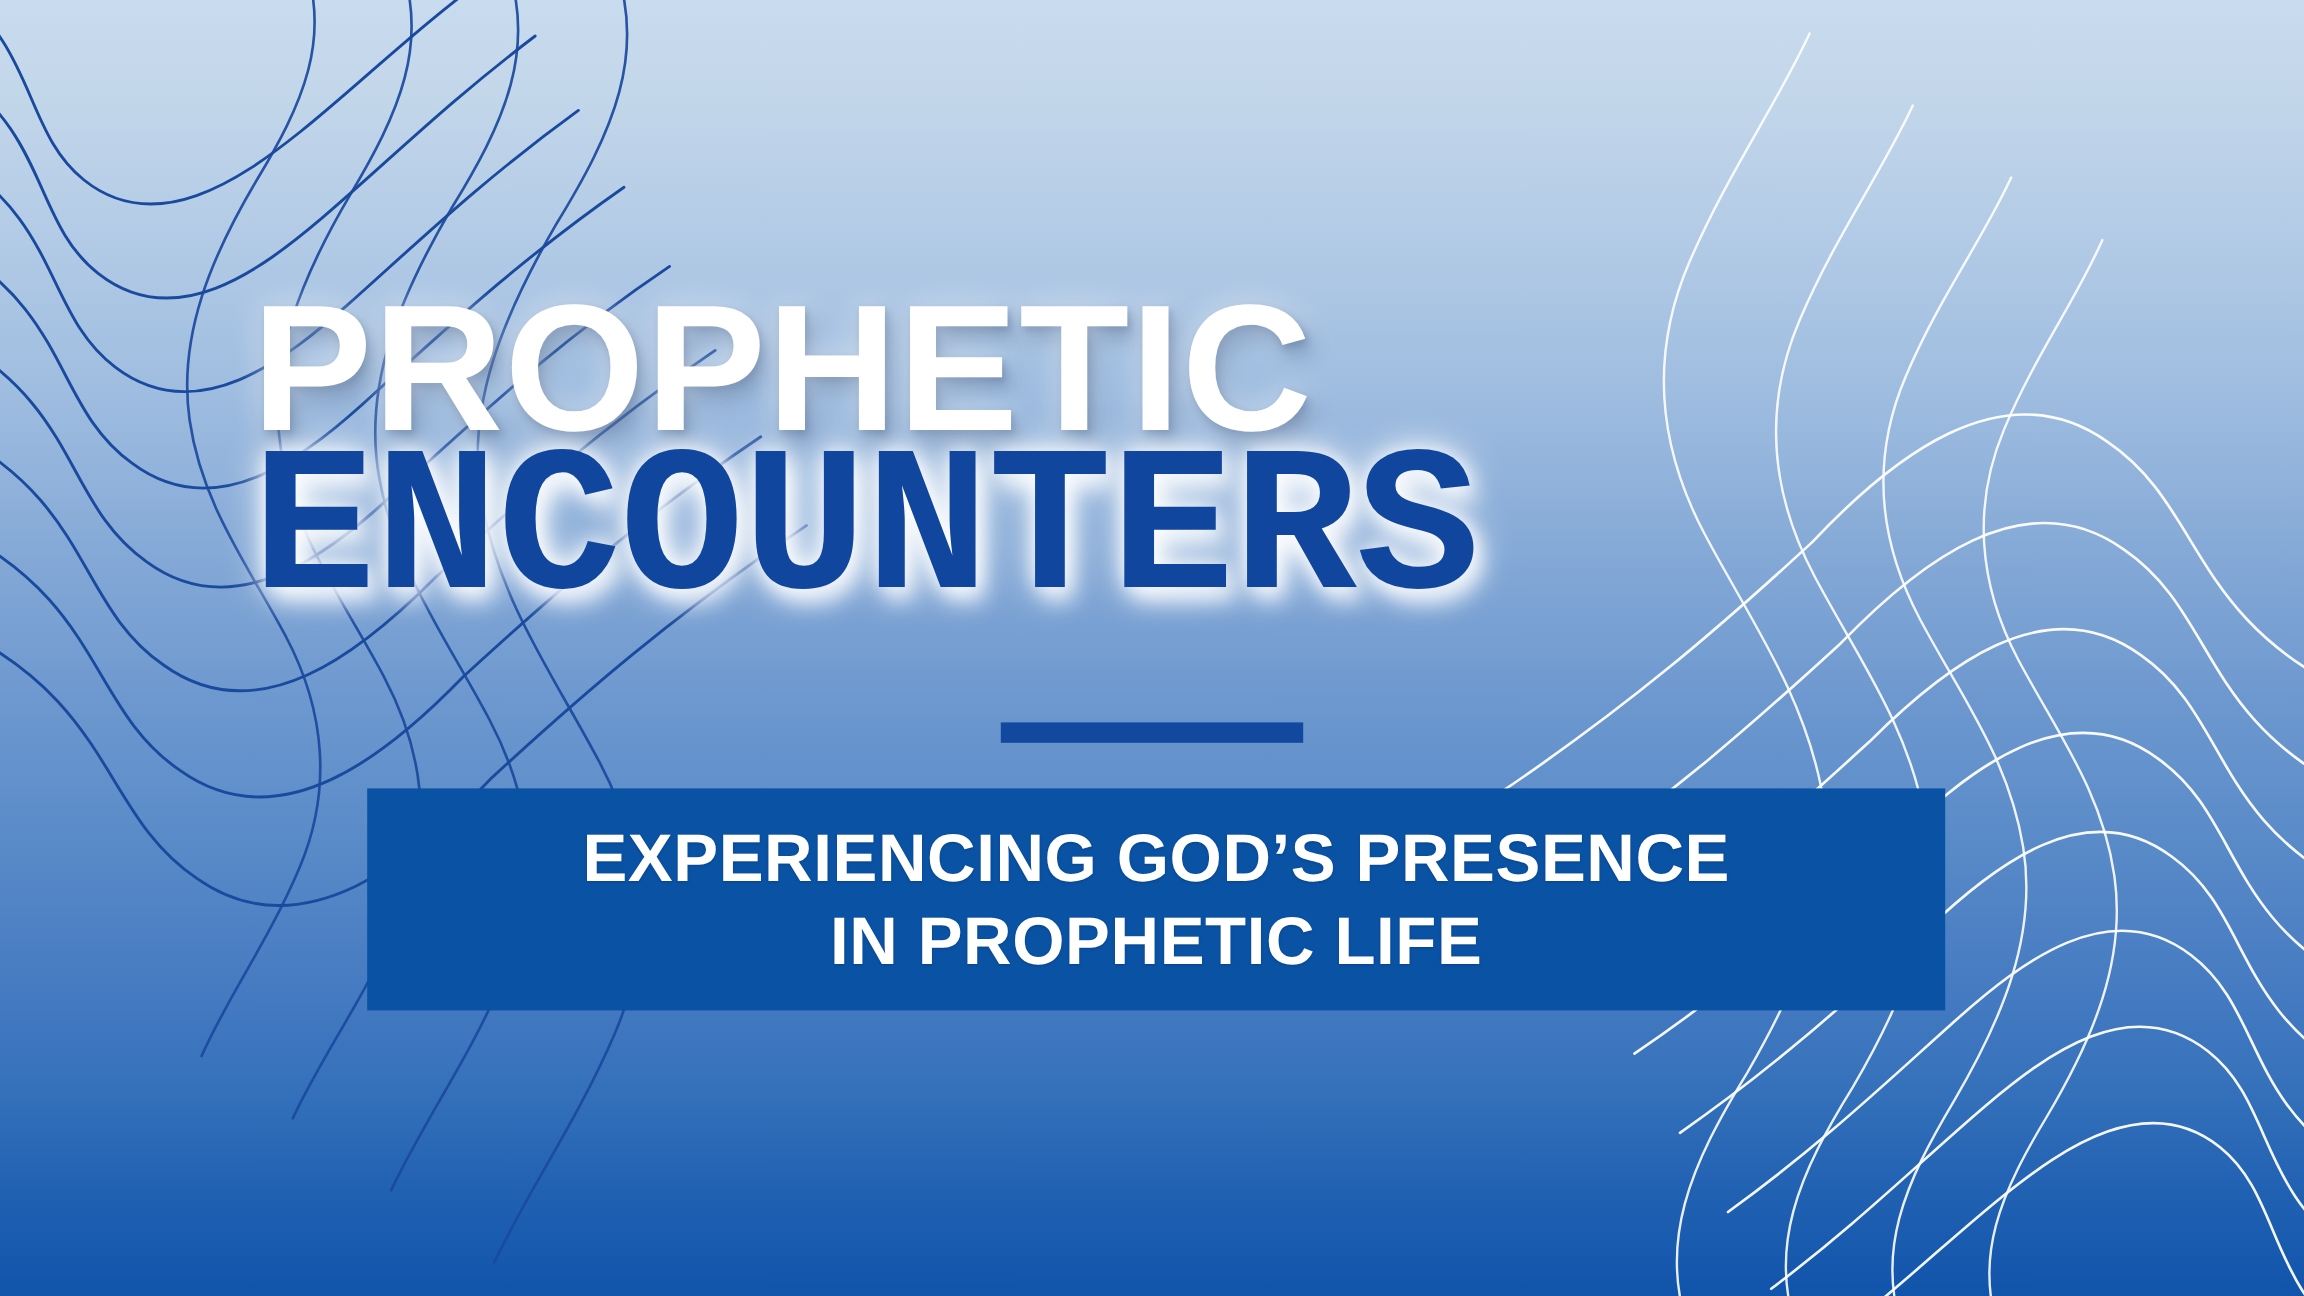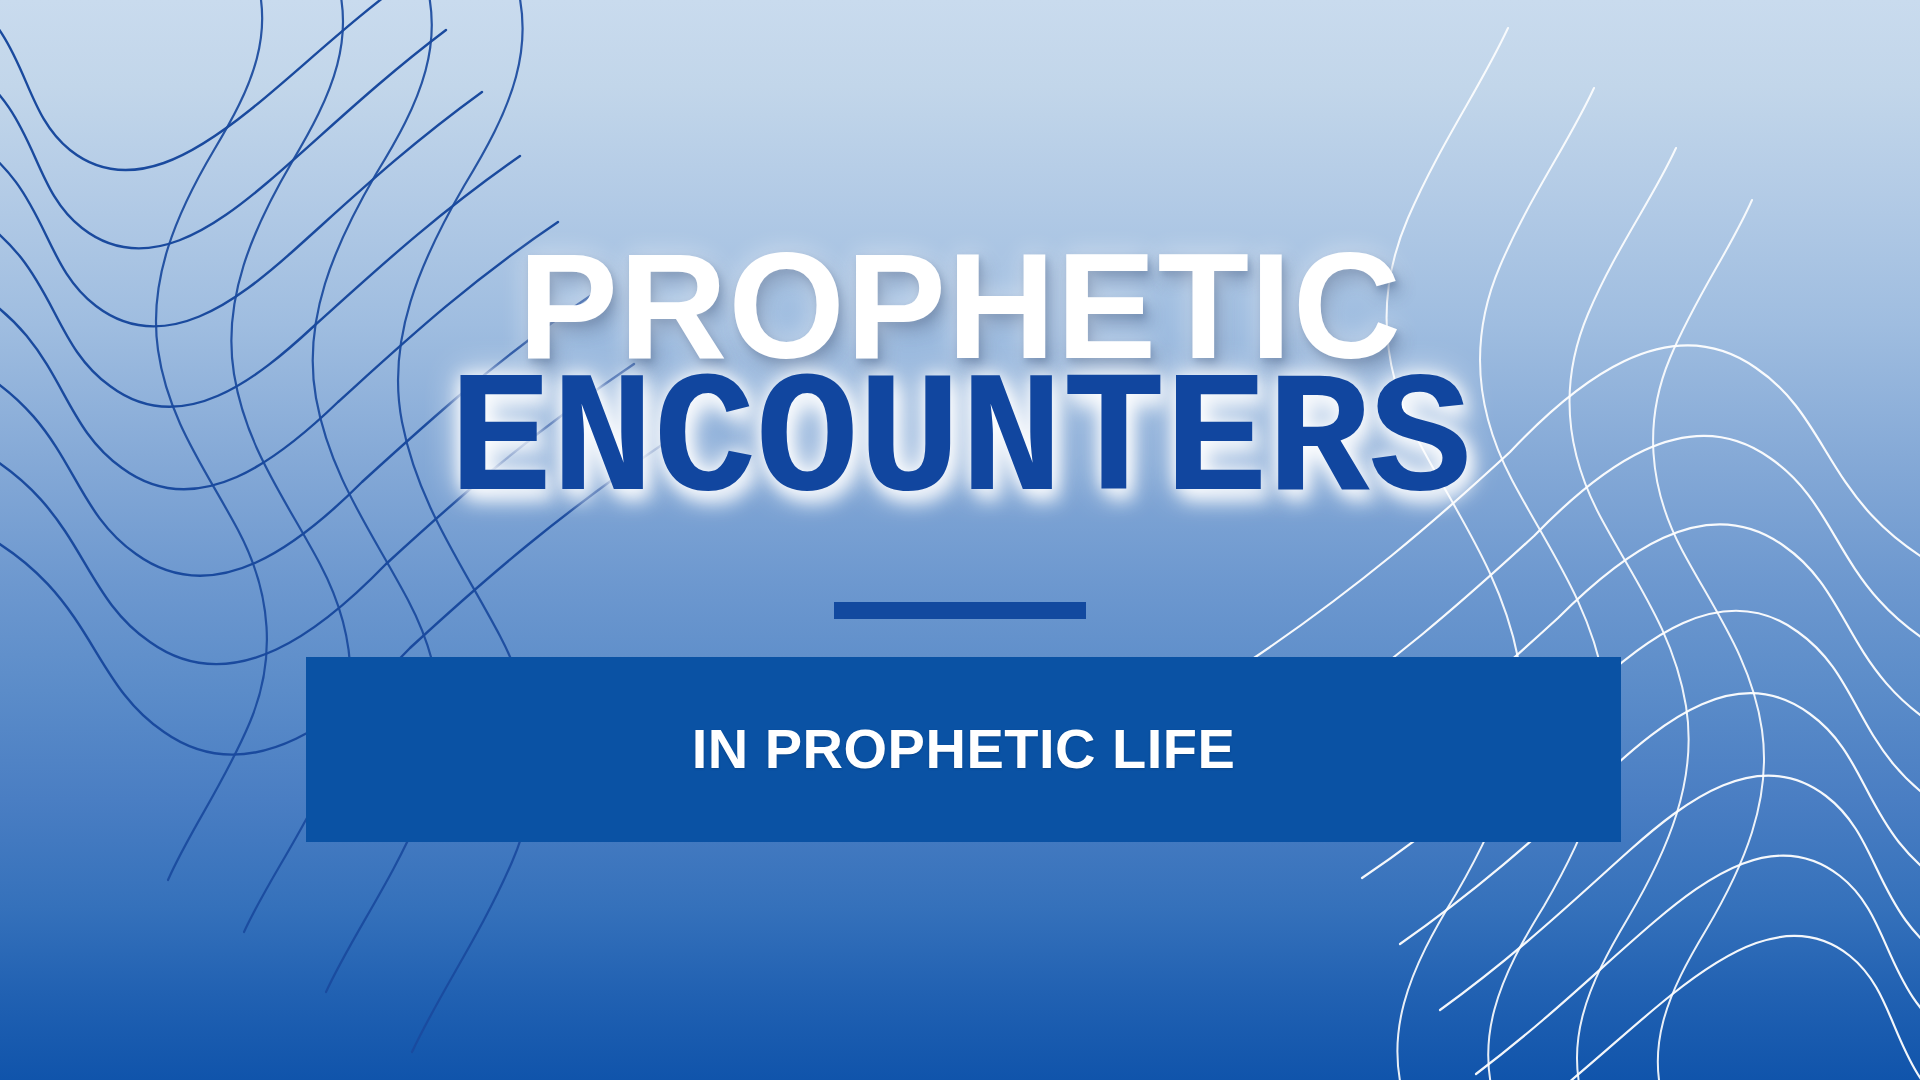--- a/index.html
+++ b/index.html
@@ -44,21 +44,20 @@
     top: 0;
     height: 100%;
   }
 
   .title-block {
     position: absolute;
     left: 50%;
     transform: translateX(-50%);
     top: 236px;
     width: 1500px;
-    text-align: center;
   }
 
   .title-line1 {
     display: block;
     color: #ffffff;
     font-size: 150px;
     line-height: 0.94;
     font-weight: 700;
     letter-spacing: 1px;
     text-shadow:
@@ -167,17 +166,18 @@
   <div class="content">
 
     <div class="title-block">
       <span class="title-line1">PROPHETIC</span>
       <span class="title-line2">ENCOUNTERS</span>
     </div>
 
     <div class="divider"></div>
 
     <div class="banner">
+      <span class="banner-line">EXPERIENCING GOD’S PRESENCE</span>
       <span class="banner-line">IN PROPHETIC LIFE</span>
     </div>
 
   </div>
 </div>
 
 </body></html>

